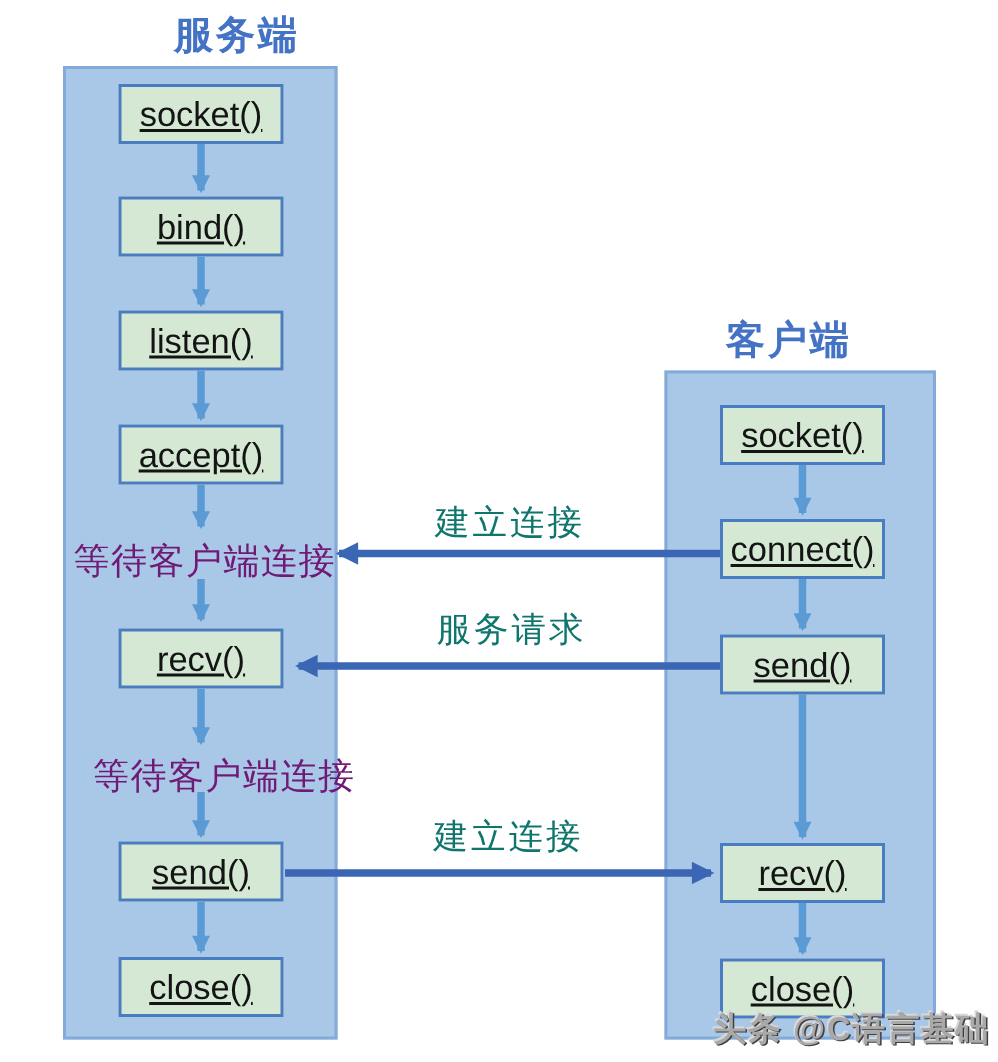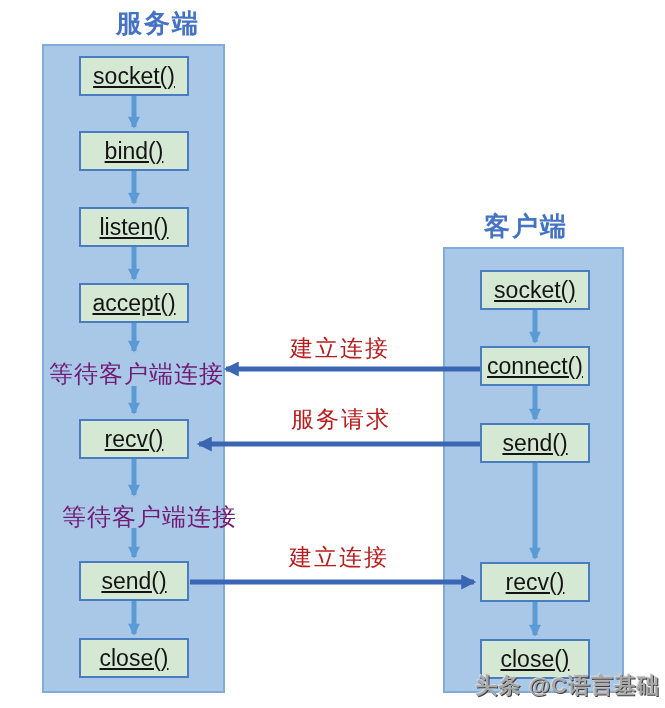--- a/index.html
+++ b/index.html
@@ -16,21 +16,21 @@
   .client-title { left:484px; top:209px; }
   .node {
     position:absolute; width:110px; height:40px;
     background:#d5e8d3; border:2px solid #4a7cc2;
     display:flex; align-items:center; justify-content:center;
     font-size:23px; color:#141414; white-space:nowrap;text-decoration:underline;
   }
   .server-node { left:79px; }
   .client-node { left:480px; }
   .annot { position:absolute; font-size:24px; color:#701a75; white-space:nowrap; letter-spacing:1px; }
-  .edge-label { position:absolute; font-size:23px; color:#b91c1c; white-space:nowrap; letter-spacing:2px; }
+  .edge-label { position:absolute; font-size:23px; color:#0f766e; white-space:nowrap; letter-spacing:2px; }
   svg.arrows { position:absolute; left:0; top:0; }
   .watermark {
     position:absolute; top:671px; right:5px;
     font-size:22px; font-weight:bold; letter-spacing:1px;
     color:#a9a9a9; white-space:nowrap;
     text-shadow:1px 1px 0 #3f3f3f, -1px -1px 0 #d8d8d8;
     text-align:center;
   }
 </style>
 </head>

